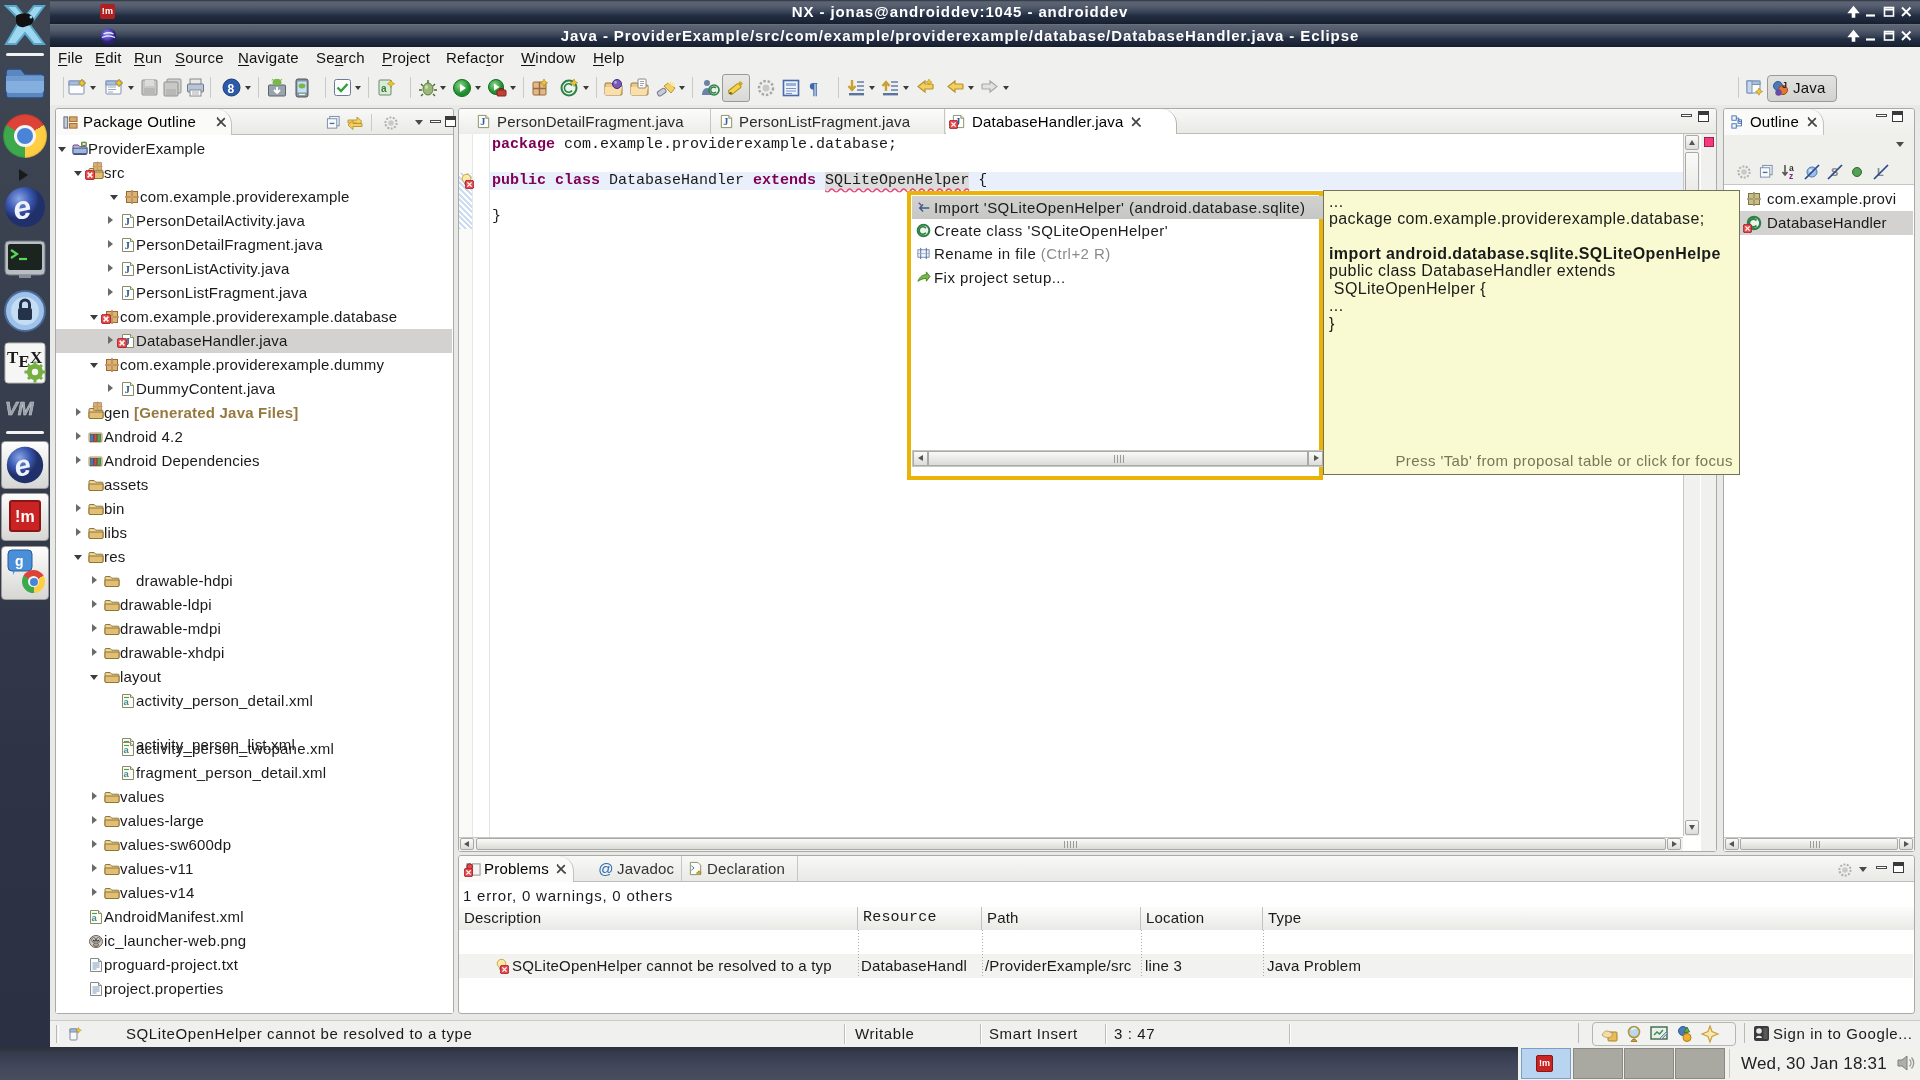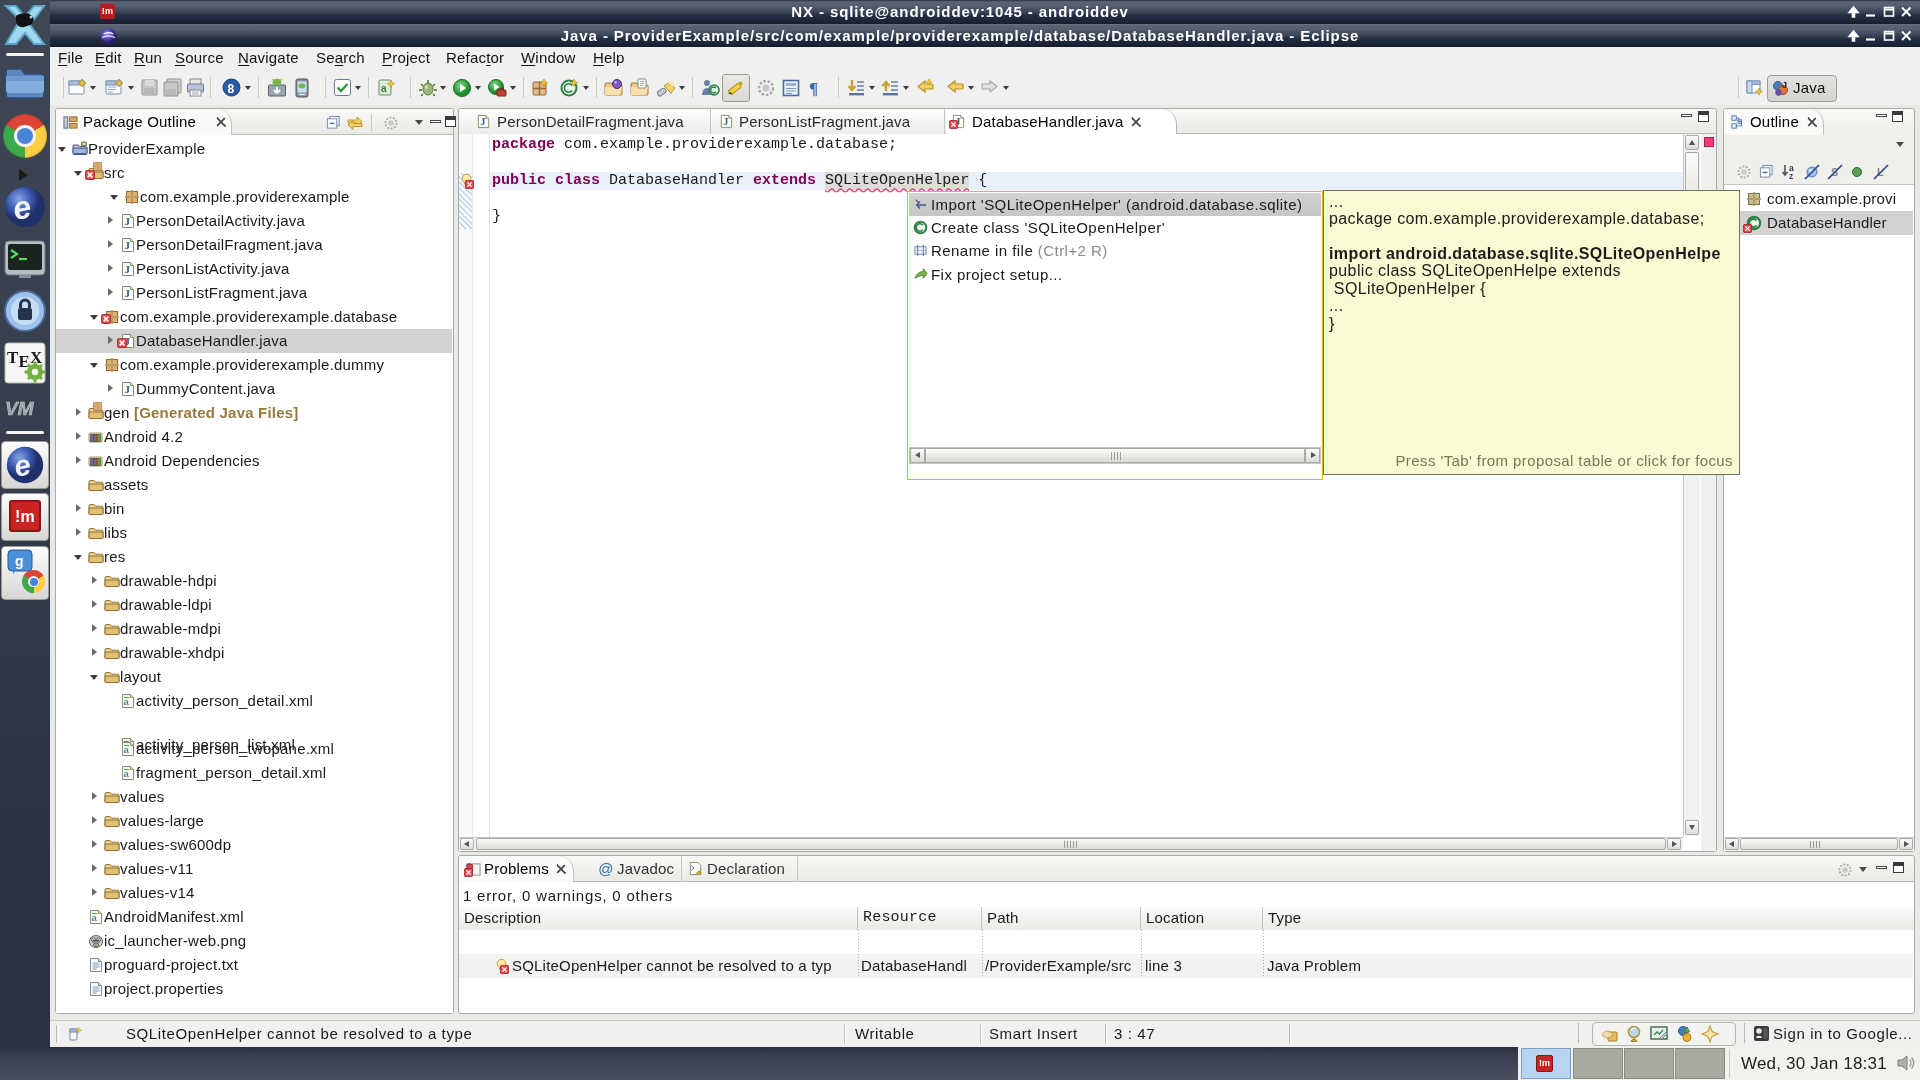--- a/index.html
+++ b/index.html
@@ -29,21 +29,21 @@
 .etab{position:absolute;top:0;height:25px;font-size:15px;line-height:25px;color:#2a2a2a;border-right:1px solid #c6c6c3;background:linear-gradient(#fcfcfa,#ececea);}
 .code{position:absolute;left:33px;font-family:"Liberation Mono",monospace;font-size:15px;line-height:18px;white-space:pre;letter-spacing:0;}
 .kw{color:#7f0055;font-weight:bold;}
 .sbtrack{position:absolute;background:#f1f1ef;}
 .sbthumb{position:absolute;background:linear-gradient(#fafaf8,#dadad7);border:1px solid #a9a9a6;border-radius:2px;}
 .hcell{position:absolute;top:0;height:23px;background:linear-gradient(#fcfcfb,#e9e9e6);border-right:1px solid #c2c2bf;font-size:15px;line-height:22px;padding-left:5px;}
 #statusbar{left:50px;top:1020px;width:1870px;height:27px;background:#f0f0ee;border-top:1px solid #cacac7;font-size:15px;}
 #statusbar span{position:absolute;top:4px;letter-spacing:.6px;}
 .ssep{position:absolute;top:3px;width:1px;height:20px;background:#bdbdba;box-shadow:1px 0 0 #fff;}
 #taskbar{left:0;top:1047px;width:1920px;height:33px;background:linear-gradient(#2b303c 0%,#363c4c 20%,#41465a 55%,#4a4f5e 100%);}
-#qf{left:907px;top:191px;width:416px;height:289px;background:#fff;border:1px solid #eab308;}
+#qf{left:907px;top:191px;width:416px;height:289px;background:#fff;border:4px solid #eab308;}
 .qfrow{position:absolute;left:1px;width:412px;height:23px;font-size:15px;line-height:23px;white-space:nowrap;overflow:hidden;letter-spacing:.45px;}
 #yel{left:1323px;top:190px;width:417px;height:285px;background:#fafad2;border:1px solid #73735a;font-size:16px;letter-spacing:.4px;}
 .yline{position:absolute;left:5px;white-space:nowrap;overflow:hidden;max-width:409px;line-height:17.5px;}
 .dot{position:absolute;border-radius:50%;}
 </style></head>
 <body>
 <svg width="0" height="0" style="position:absolute;">
     <defs>
 <symbol id="fold" viewBox="0 0 16 16">
         <path d="M1 4.5c0-.6.4-1 1-1h4.2l1.6 1.7H14c.6 0 1 .4 1 1v6.3c0 .6-.4 1-1 1H2c-.6 0-1-.4-1-1z" fill="#efd29b" stroke="#8f7734" stroke-width="1"></path>
@@ -182,21 +182,21 @@
       <rect x="1" y="1" width="24" height="21" rx="4" fill="#4a90d9" stroke="#2a5a9a"></rect>
       <path d="M8 22l-2 4v-4z" fill="#4a90d9"></path>
       <text x="8" y="17" font-size="14" font-weight="bold" fill="#fff">g</text>
     </svg>
 <div class="a" style="left:22px;top:570px;width:23px;height:23px;border-radius:50%;background:conic-gradient(from 300deg,#dd4437 0 120deg,#ffce42 0 240deg,#3ea84c 0 360deg);"></div>
     <div class="a" style="left:28px;top:576px;width:11px;height:11px;border-radius:50%;background:#f4f4f4;"></div>
     <div class="a" style="left:29.5px;top:577.5px;width:8px;height:8px;border-radius:50%;background:#4a84d8;"></div>
 </div>
 
 <div class="a" id="tb1">
-    <div class="ttl" style="line-height:23px;">NX - sqlite@androiddev:1045 - androiddev</div>
+    <div class="ttl" style="line-height:23px;">NX - jonas@androiddev:1045 - androiddev</div>
 <div class="a" style="left:50px;top:4px;width:15px;height:15px;background:#b02020;border-radius:2px;color:#fff;font-weight:bold;font-size:9px;text-align:center;line-height:14px;">!m</div>
 <svg class="a" style="left:1798px;top:6px;" width="66" height="12" viewBox="0 0 66 12">
       <g stroke="#fff" stroke-width="1.6" fill="#fff">
         <path d="M5.5 1L10 6.5H1zM4.5 6h2v5h-2z"></path>
         <path d="M18 9.5h9" stroke-width="2.2"></path>
         <rect x="36.5" y="1.5" width="9" height="8.5" fill="none"></rect>
         <path d="M36.5 3.5h9" stroke-width="2"></path>
         <path d="M54 1.5l8.5 8.5M62.5 1.5L54 10" stroke-width="1.9"></path>
       </g>
     </svg>
@@ -599,21 +599,21 @@
         <svg class="tic" style="left:32px;" viewBox="0 0 16 16">
           <use href="#fold"></use>
         </svg>
         <span class="tx" style="left:48px;">res</span>
       </div>
 <div class="trow" style="top:434px;">
         <b class="exr" style="left:36px;"></b>
         <svg class="tic" style="left:48px;" viewBox="0 0 16 16">
           <use href="#fold"></use>
         </svg>
-        <span class="tx" style="left:64px;">drawable-hdpi</span>
+        <span class="tx" style="left:64px;padding-left:16px;">drawable-hdpi</span>
       </div>
 <div class="trow" style="top:482px;">
         <b class="exr" style="left:36px;"></b>
         <svg class="tic" style="left:48px;" viewBox="0 0 16 16">
           <use href="#fold"></use>
         </svg>
         <span class="tx" style="left:64px;">drawable-mdpi</span>
       </div>
 <div class="trow" style="top:458px;">
         <b class="exr" style="left:36px;"></b>
@@ -1018,18 +1018,18 @@
   <div class="sbthumb" style="left:17px;top:256px;width:380px;height:15px;border-radius:0;"></div>
   <div class="a" style="left:203px;top:260px;width:12px;height:8px;background:repeating-linear-gradient(90deg,#9a9a98 0 1px,transparent 1px 3px);"></div>
   <div class="a" style="left:397px;top:256px;width:15px;height:15px;background:linear-gradient(#fbfbfa,#dcdcda);border:1px solid #a9a9a6;"></div>
   <b class="a" style="left:403px;top:260px;width:0;height:0;border-top:3.5px solid transparent;border-bottom:3.5px solid transparent;border-left:5px solid #555;"></b>
 </div>
 
 <div class="a" id="yel">
   <div class="yline" style="top:2px;">...</div>
   <div class="yline" style="top:19px;">package com.example.providerexample.database;</div>
   <div class="yline" style="top:54px;font-weight:bold;">import android.database.sqlite.SQLiteOpenHelpe</div>
-  <div class="yline" style="top:71px;">public class SQLiteOpenHelpe extends</div>
+  <div class="yline" style="top:71px;">public class DatabaseHandler extends</div>
   <div class="yline" style="top:89px;">&nbsp;SQLiteOpenHelper {</div>
   <div class="yline" style="top:106px;">...</div>
   <div class="yline" style="top:124px;">}</div>
   <div class="a" style="left:0;right:0;top:257px;height:26px;color:#77775a;text-align:right;padding-right:6px;font-size:15px;line-height:26px;white-space:nowrap;overflow:hidden;">Press 'Tab' from proposal table or click for focus</div>
 </div>
 
 </body></html>

